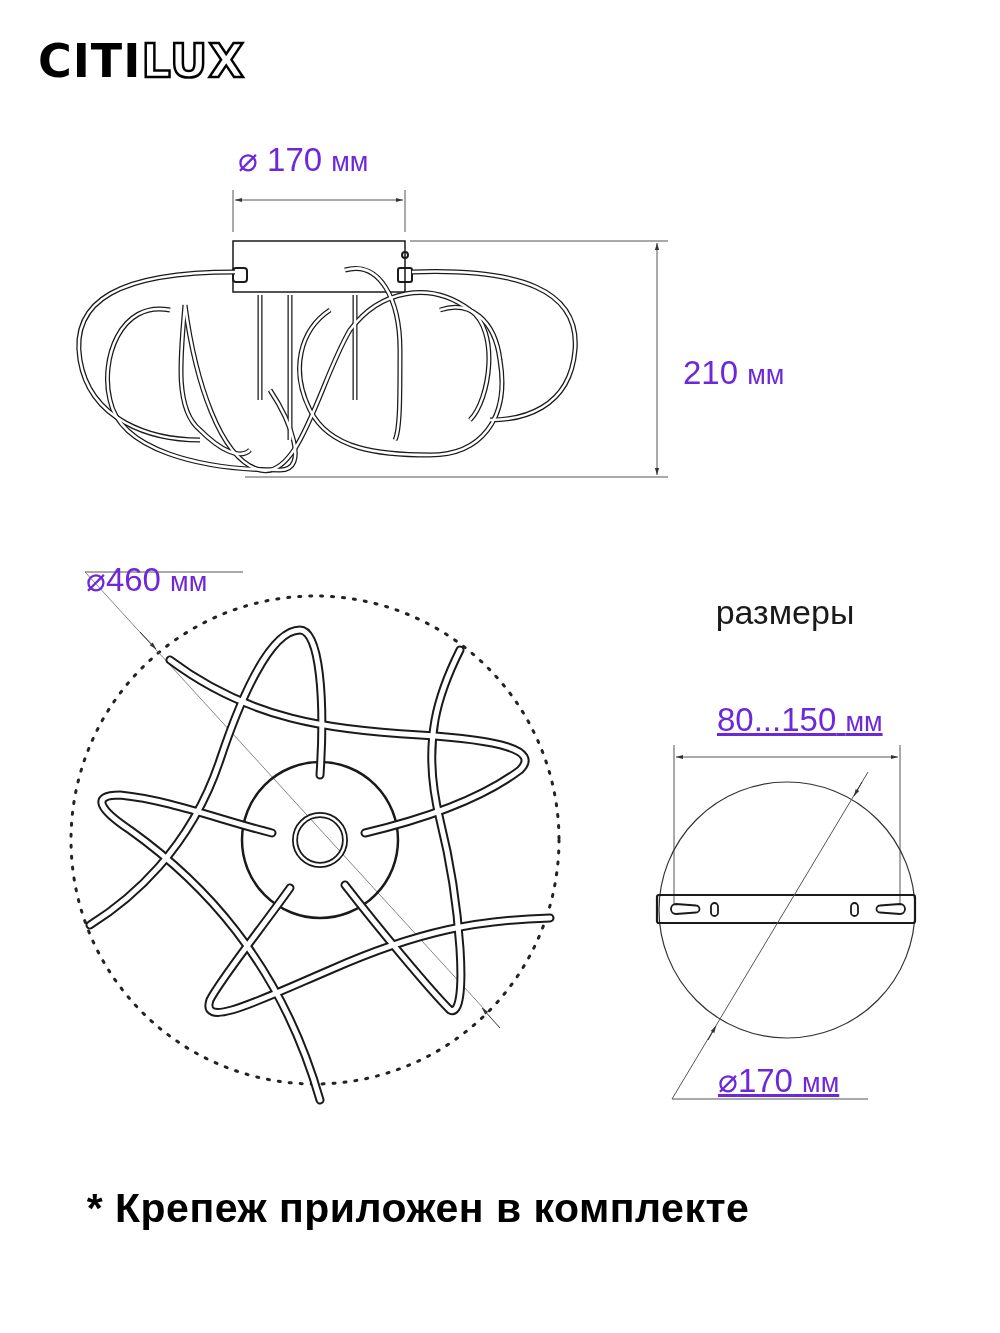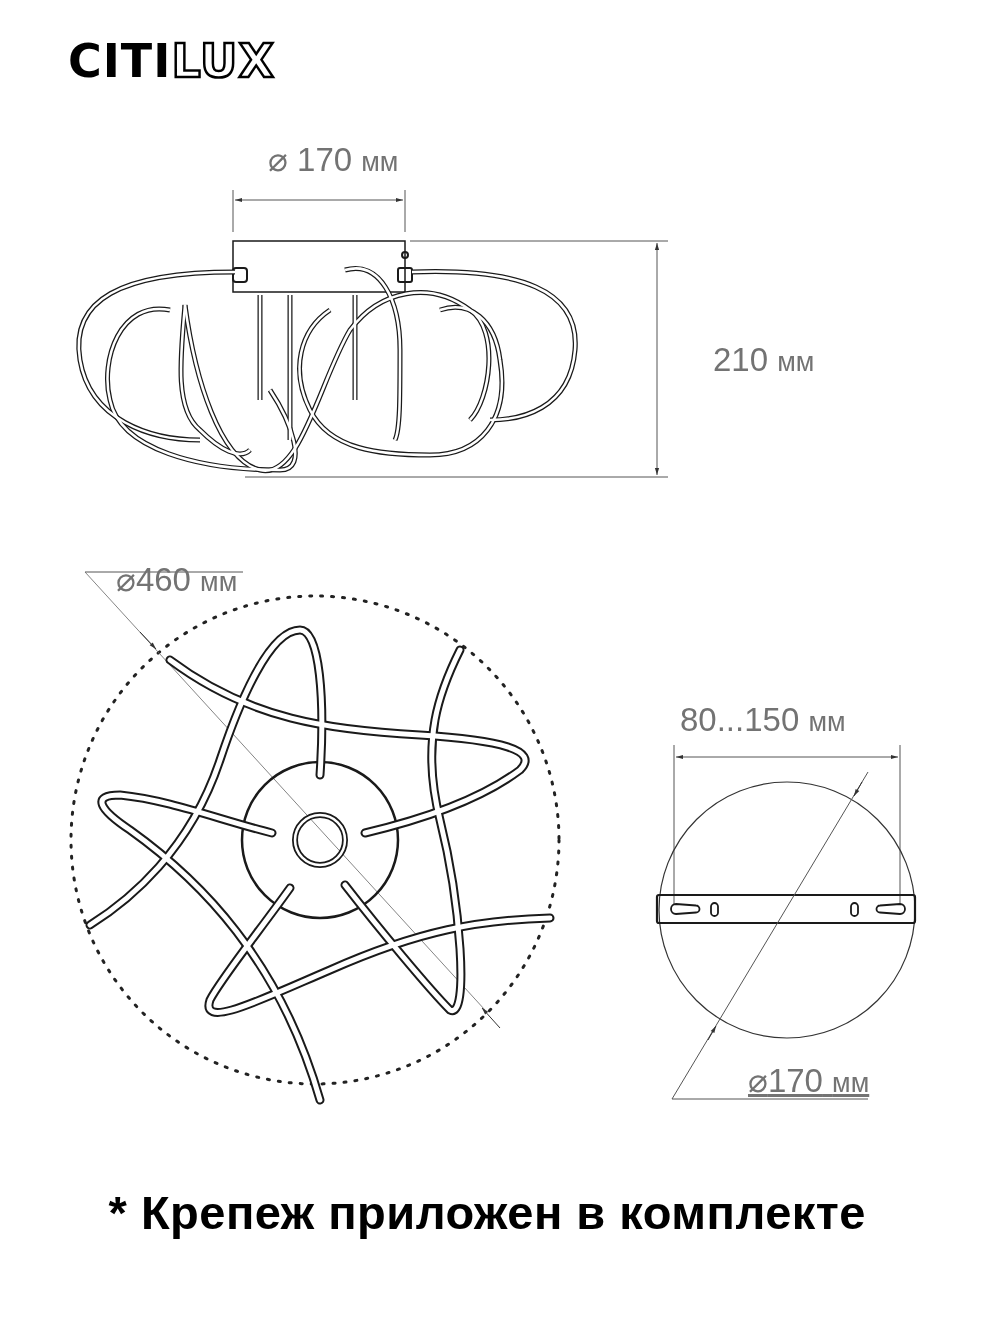--- a/index.html
+++ b/index.html
@@ -1,27 +1,27 @@
 <!DOCTYPE html>
 <html><head>
   <meta charset="utf-8">
   <style>
     html, body { margin: 0; padding: 0; background: #ffffff; }
     body { width: 1000px; height: 1333px; position: relative; overflow: hidden;
            font-family: "Liberation Sans", sans-serif; color: #111; }
-    .abs { position: absolute; margin-left: 30px; }
+    .abs { position: absolute; }
     .logo { left: 38px; top: 38px; font-family: "DejaVu Sans", sans-serif; font-weight: bold;
             font-size: 46px; letter-spacing: 1px; line-height: 1; }
     .logo .solid { color: #000; }
     .logo .outline { color: #fff; -webkit-text-stroke: 2.5px #000; }
-    .dim { font-size: 33px; color: #737373; white-space: nowrap; line-height: 1; }
+    .dim { font-size: 33px; color: #6d28d9; white-space: nowrap; line-height: 1; }
     .dim .unit { font-size: 27px; }
     .title2 { font-size: 34px; text-align: center; line-height: 44px; color: #1a1a1a; }
-    .footnote { left: 0; width: 836px; top: 1185px; text-align: right; font-weight: bold;
-                font-size: 47px; color: #000; letter-spacing: 0.5px; }
+    .footnote { left: 0; width: 836px; top: 1185px; text-align: center; font-weight: bold;
+                font-size: 41px; color: #000; letter-spacing: 0.5px; }
     svg { position: absolute; left: 0; top: 0; }
   </style>
 </head>
 <body>
 
 <div class="abs logo">
   <span class="solid">CITI</span><span class="outline">LUX</span>
 </div>
 
 <svg width="1000" height="1333" viewBox="0 0 1000 1333">
@@ -116,34 +116,35 @@
     <line x1="672" y1="1099" x2="868" y2="1099" stroke="#555" stroke-width="1"></line>
   </g>
 </svg>
 
 <div class="abs dim" style="left:238px; top:143px;">
   <span>⌀</span>
   <span>170</span>
   <span class="unit">мм</span>
 </div>
 
-<div class="abs dim" style="left:683px; top:343px;">
+<div class="abs dim" style="left:683px; top:356px;">
   <span>210</span>
   <span class="unit">мм</span>
 </div>
 
 <div class="abs dim" style="left:86px; top:563px;">
   <span>⌀</span><span>460</span>
   <span class="unit">мм</span>
 </div>
 
 <div class="abs title2" style="left:635px; width:300px; top:590px;">
+  <div>размеры</div>
 </div>
 
-<div class="abs dim" style="left:650px; top:703px;">
+<div class="abs dim" style="left:717px; top:703px;text-decoration:underline;">
   <span>80...150</span>
   <span class="unit">мм</span>
 </div>
 
 <div class="abs dim" style="left:718px; top:1064px;text-decoration:underline;">
   <span>⌀</span><span>170</span>
   <span class="unit">мм</span>
 </div>
 
 <div class="abs footnote">* Крепеж приложен в комплекте</div>

